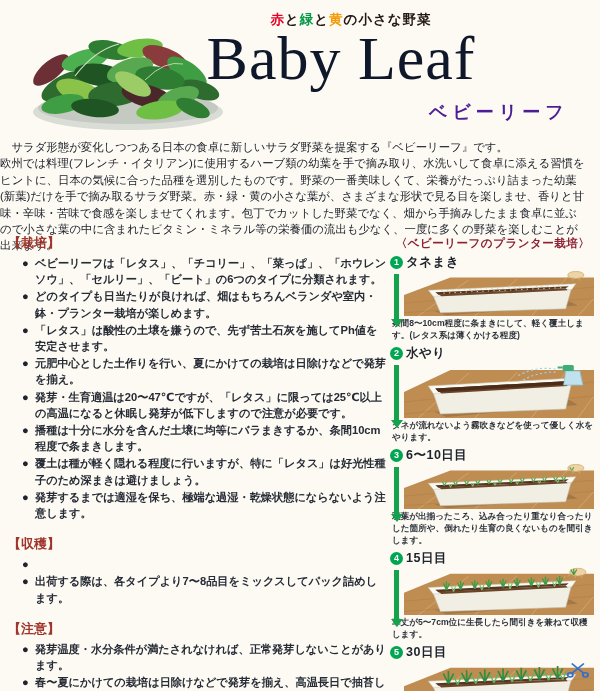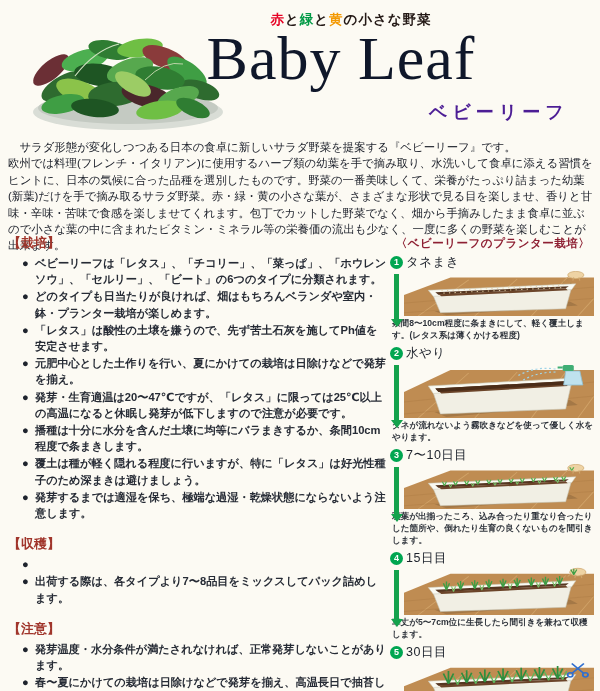--- a/index.html
+++ b/index.html
@@ -12,21 +12,21 @@
   .tagline{position:absolute;left:238px;top:11px;width:200px;text-align:center;
            font-size:13.5px;font-weight:bold;letter-spacing:1px;color:#231815;}
   .tag-red{color:#e60023}.tag-green{color:#009944}.tag-yellow{color:#f39800}.tag-dark{color:#231815}
   .main-title{position:absolute;left:168px;top:24px;width:320px;text-align:center;
               font-family:"Liberation Serif","DejaVu Serif",serif;font-size:62px;
               color:#0f172a;letter-spacing:1px;line-height:1.1;}
   .kana-title{position:absolute;left:400px;top:100px;font-size:18px;font-weight:bold;
               letter-spacing:5px;color:#4c1d95;margin-left:16px;}
 
   
-  .intro{position:absolute;left:8px;top:139px;width:586px;font-size:11.4px;
+  .intro{position:absolute;left:0;top:139px;width:586px;font-size:11.4px;
          line-height:16.4px;color:#20242e;}
   .intro p{margin:0;}
   .intro .indent{text-indent:1em;}
 
   
   .left-col{position:absolute;left:8px;top:230px;width:380px;}
   .sec-heading{margin:14px 0 3px 0;font-size:13px;font-weight:bold;color:#a0352b;}
   .sec-heading:first-child{margin-top:4px;}
   .bullets{margin:0;padding:0 0 0 14px;list-style:none;}
   .bullets li{display:flex;font-size:11.2px;line-height:16.2px;font-weight:600;
@@ -34,21 +34,21 @@
   .blt{flex:0 0 13px;color:#1e232d;}
 
   
   .right-col{position:absolute;left:390px;top:228px;width:206px;}
   .guide-title{margin:8px 0 3px 0;text-align:center;font-size:11.5px;font-weight:bold;
                color:#8e2033;letter-spacing:.5px;}
   .step{position:relative;margin:0 0 4px 0;}
   .step-head{display:flex;align-items:center;height:16px;margin-bottom:1px;}
   .step-num{flex:0 0 13px;height:13px;border-radius:50%;background:#00a651;color:#fff;
             font-size:9px;font-weight:bold;text-align:center;line-height:13px;margin-right:3px;}
-  .step-label{font-size:12.5px;font-weight:normal;color:#1c212b;letter-spacing:.5px;}
+  .step-label{font-size:12.5px;font-weight:bold;color:#1c212b;letter-spacing:.5px;}
   .arrow{position:absolute;left:4px;width:5px;background:#14a24c;}
   .arrow::after{content:'';position:absolute;left:-3.5px;bottom:-7px;width:0;height:0;
                 border-left:6px solid transparent;border-right:6px solid transparent;
                 border-top:8px solid #14a24c;}
   .a1{top:20px;height:46px;} .a2{top:20px;height:56px;}
   .a3{top:20px;height:48px;} .a4{top:20px;height:50px;}
   .step-img{display:block;margin-left:14px;width:190px;}
   .img1,.img3{height:45px;} .img2{height:56px;} .img4{height:48px;} .img5{height:47px;}
   .step-caption{margin:2px 0 0 2px;font-size:8.6px;line-height:11.6px;color:#2e333b;
                 font-weight:600;}
@@ -219,21 +219,21 @@
           <path d="M157,5.5 L152,5.5" stroke="#3fae74" stroke-width="2"></path>
           <path d="M150,7 Q130,4 112,14 M150,10 Q132,10 118,18" stroke="#9fd4e8" stroke-width="1.2" stroke-dasharray="2 2.5" fill="none"></path>
         </g>
       </svg>
       <p class="step-caption">タネが流れないよう霧吹きなどを使って優しく水をやります。</p>
     </div>
 
     <div class="step">
       <div class="step-head">
         <span class="step-num">3</span>
-        <span class="step-label">7〜10日目</span>
+        <span class="step-label">6〜10日目</span>
       </div>
       <div class="arrow a3"></div>
       <svg class="step-img img3" viewBox="0 0 188 56" preserveAspectRatio="none">
         <use href="#scene"></use>
         <g stroke="#55b050" stroke-width="1.3" fill="none">
           <path d="M40,27 l-2,-5 M40,27 l2,-5 M51,26.4 l-2,-5 M51,26.4 l2,-5 M62,25.8 l-2,-5 M62,25.8 l2,-5 M73,25.2 l-2,-5 M73,25.2 l2,-5 M84,24.6 l-2,-5 M84,24.6 l2,-5 M95,24 l-2,-5 M95,24 l2,-5 M106,23.4 l-2,-5 M106,23.4 l2,-5 M117,22.8 l-2,-5 M117,22.8 l2,-5 M128,22.2 l-2,-5 M128,22.2 l2,-5 M139,21.6 l-2,-5 M139,21.6 l2,-5 M150,21 l-2,-5 M150,21 l2,-5 M158,20.6 l-2,-5 M158,20.6 l2,-5"></path>
         </g>
         <g stroke="#7cc36a" stroke-width="1.1" fill="none">
           <path d="M46,29 l-1.5,-4 M46,29 l1.5,-4 M68,27.8 l-1.5,-4 M68,27.8 l1.5,-4 M90,26.6 l-1.5,-4 M90,26.6 l1.5,-4 M112,25.4 l-1.5,-4 M112,25.4 l1.5,-4 M134,24.2 l-1.5,-4 M134,24.2 l1.5,-4 M152,23.2 l-1.5,-4 M152,23.2 l1.5,-4"></path>
         </g>

